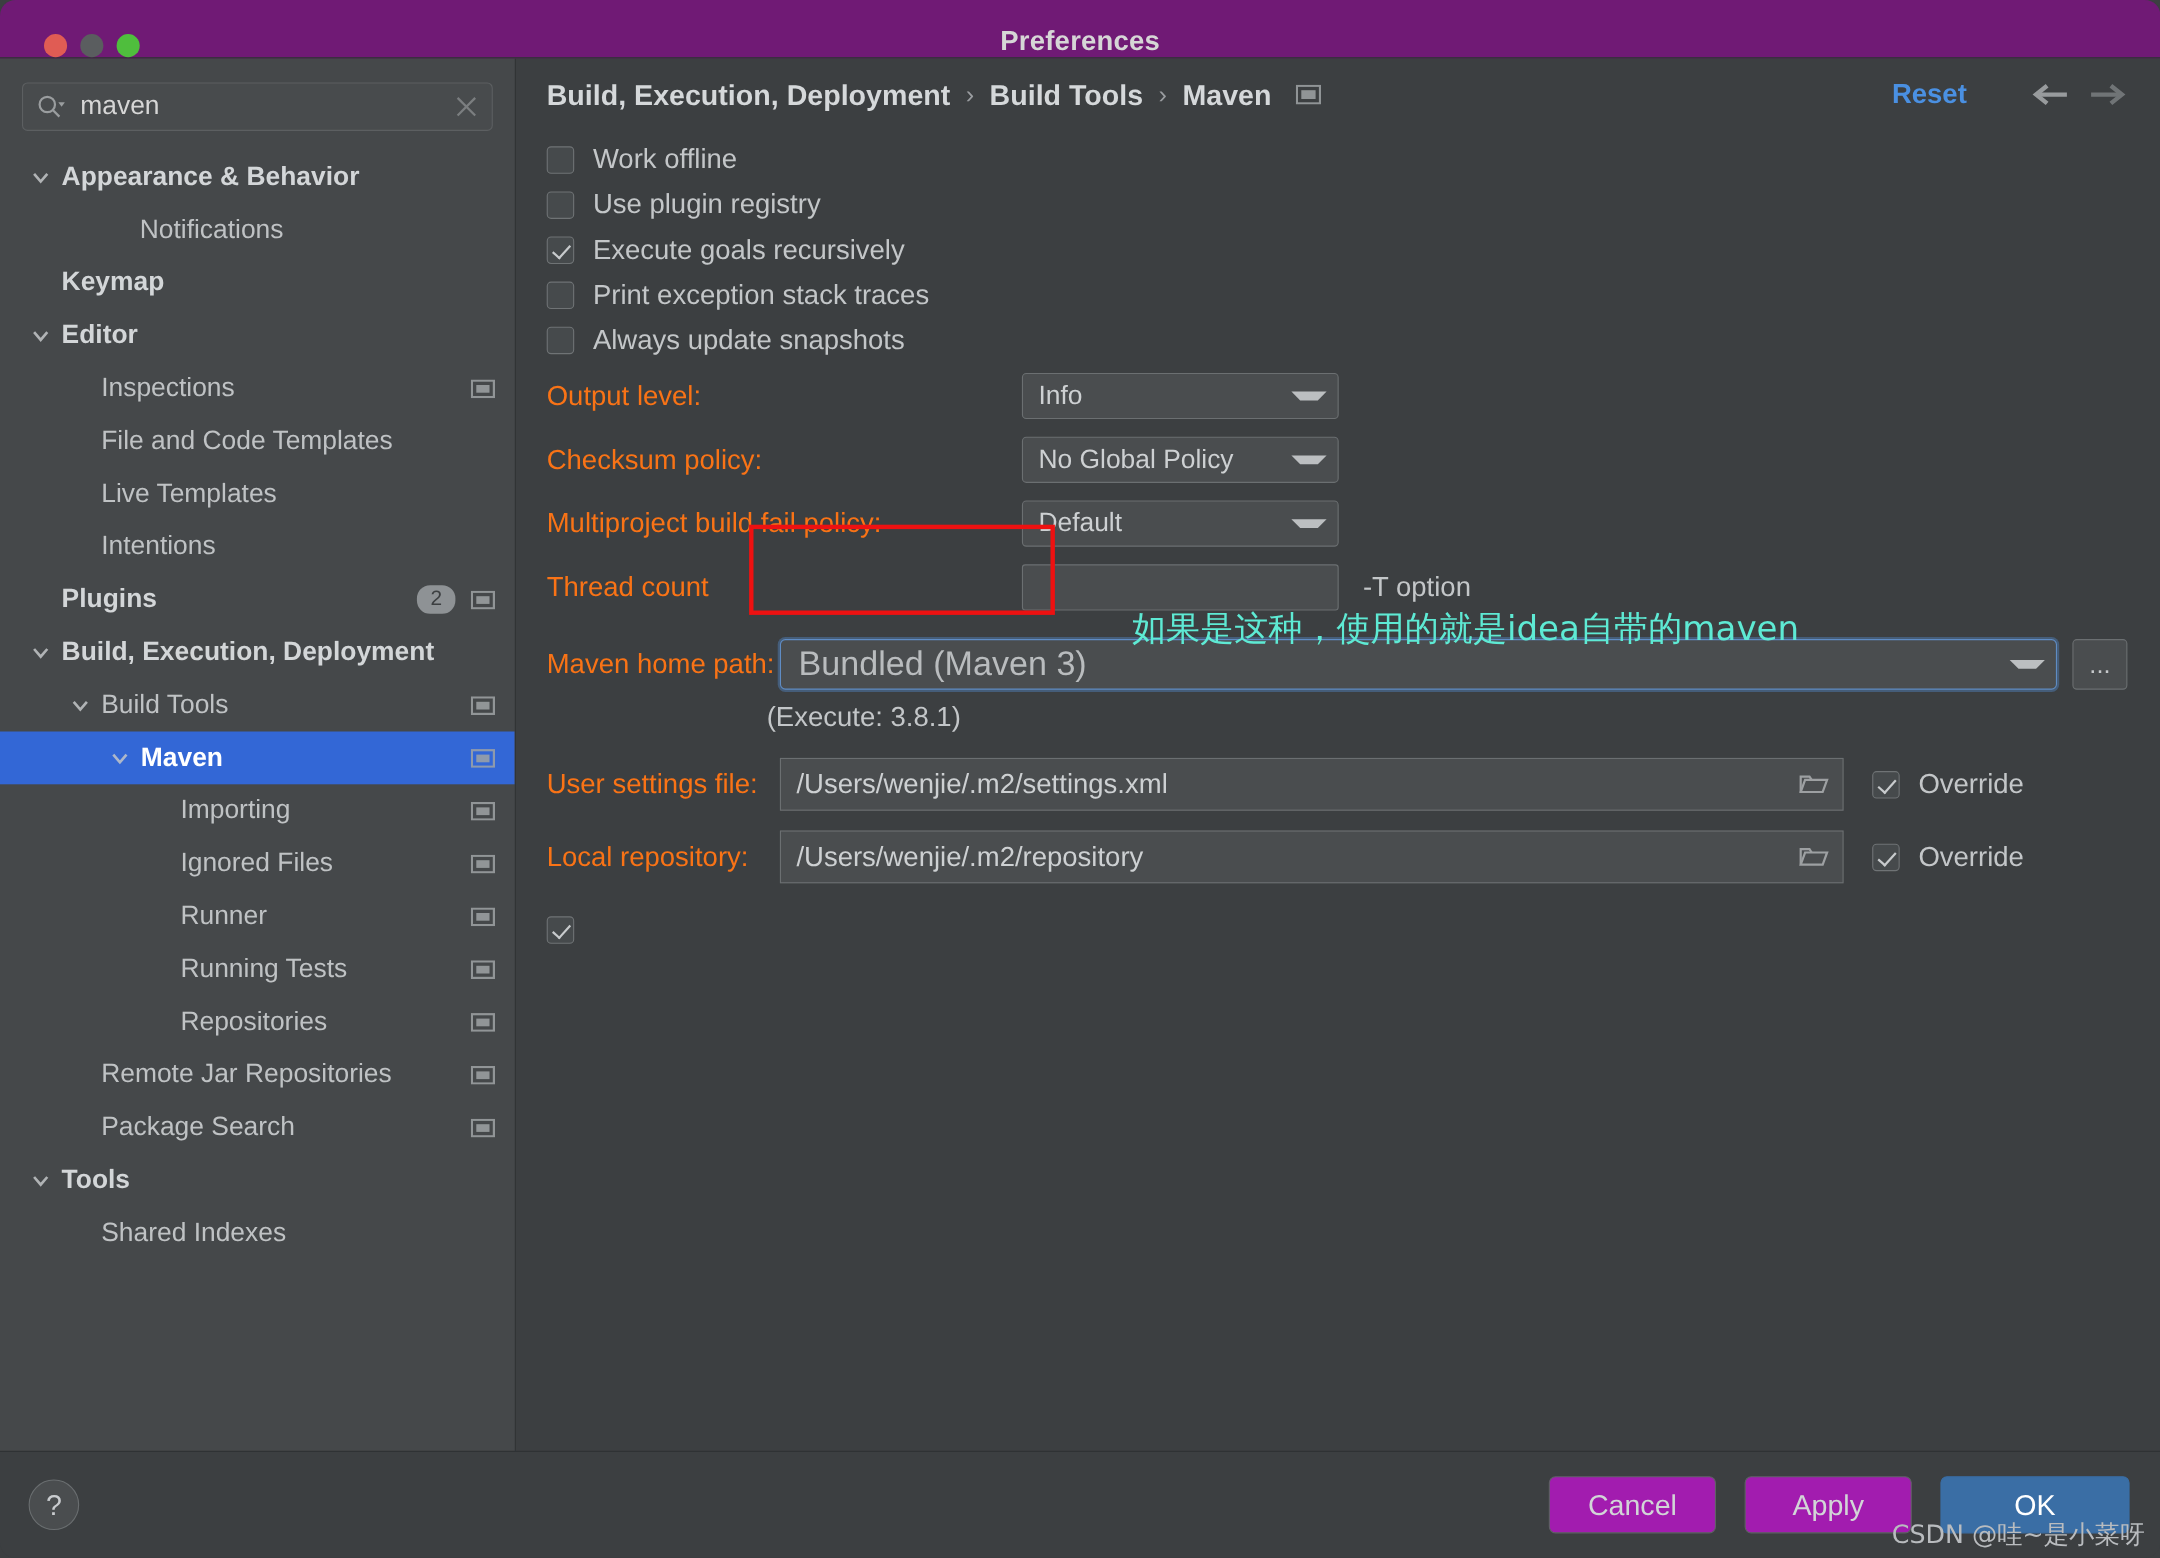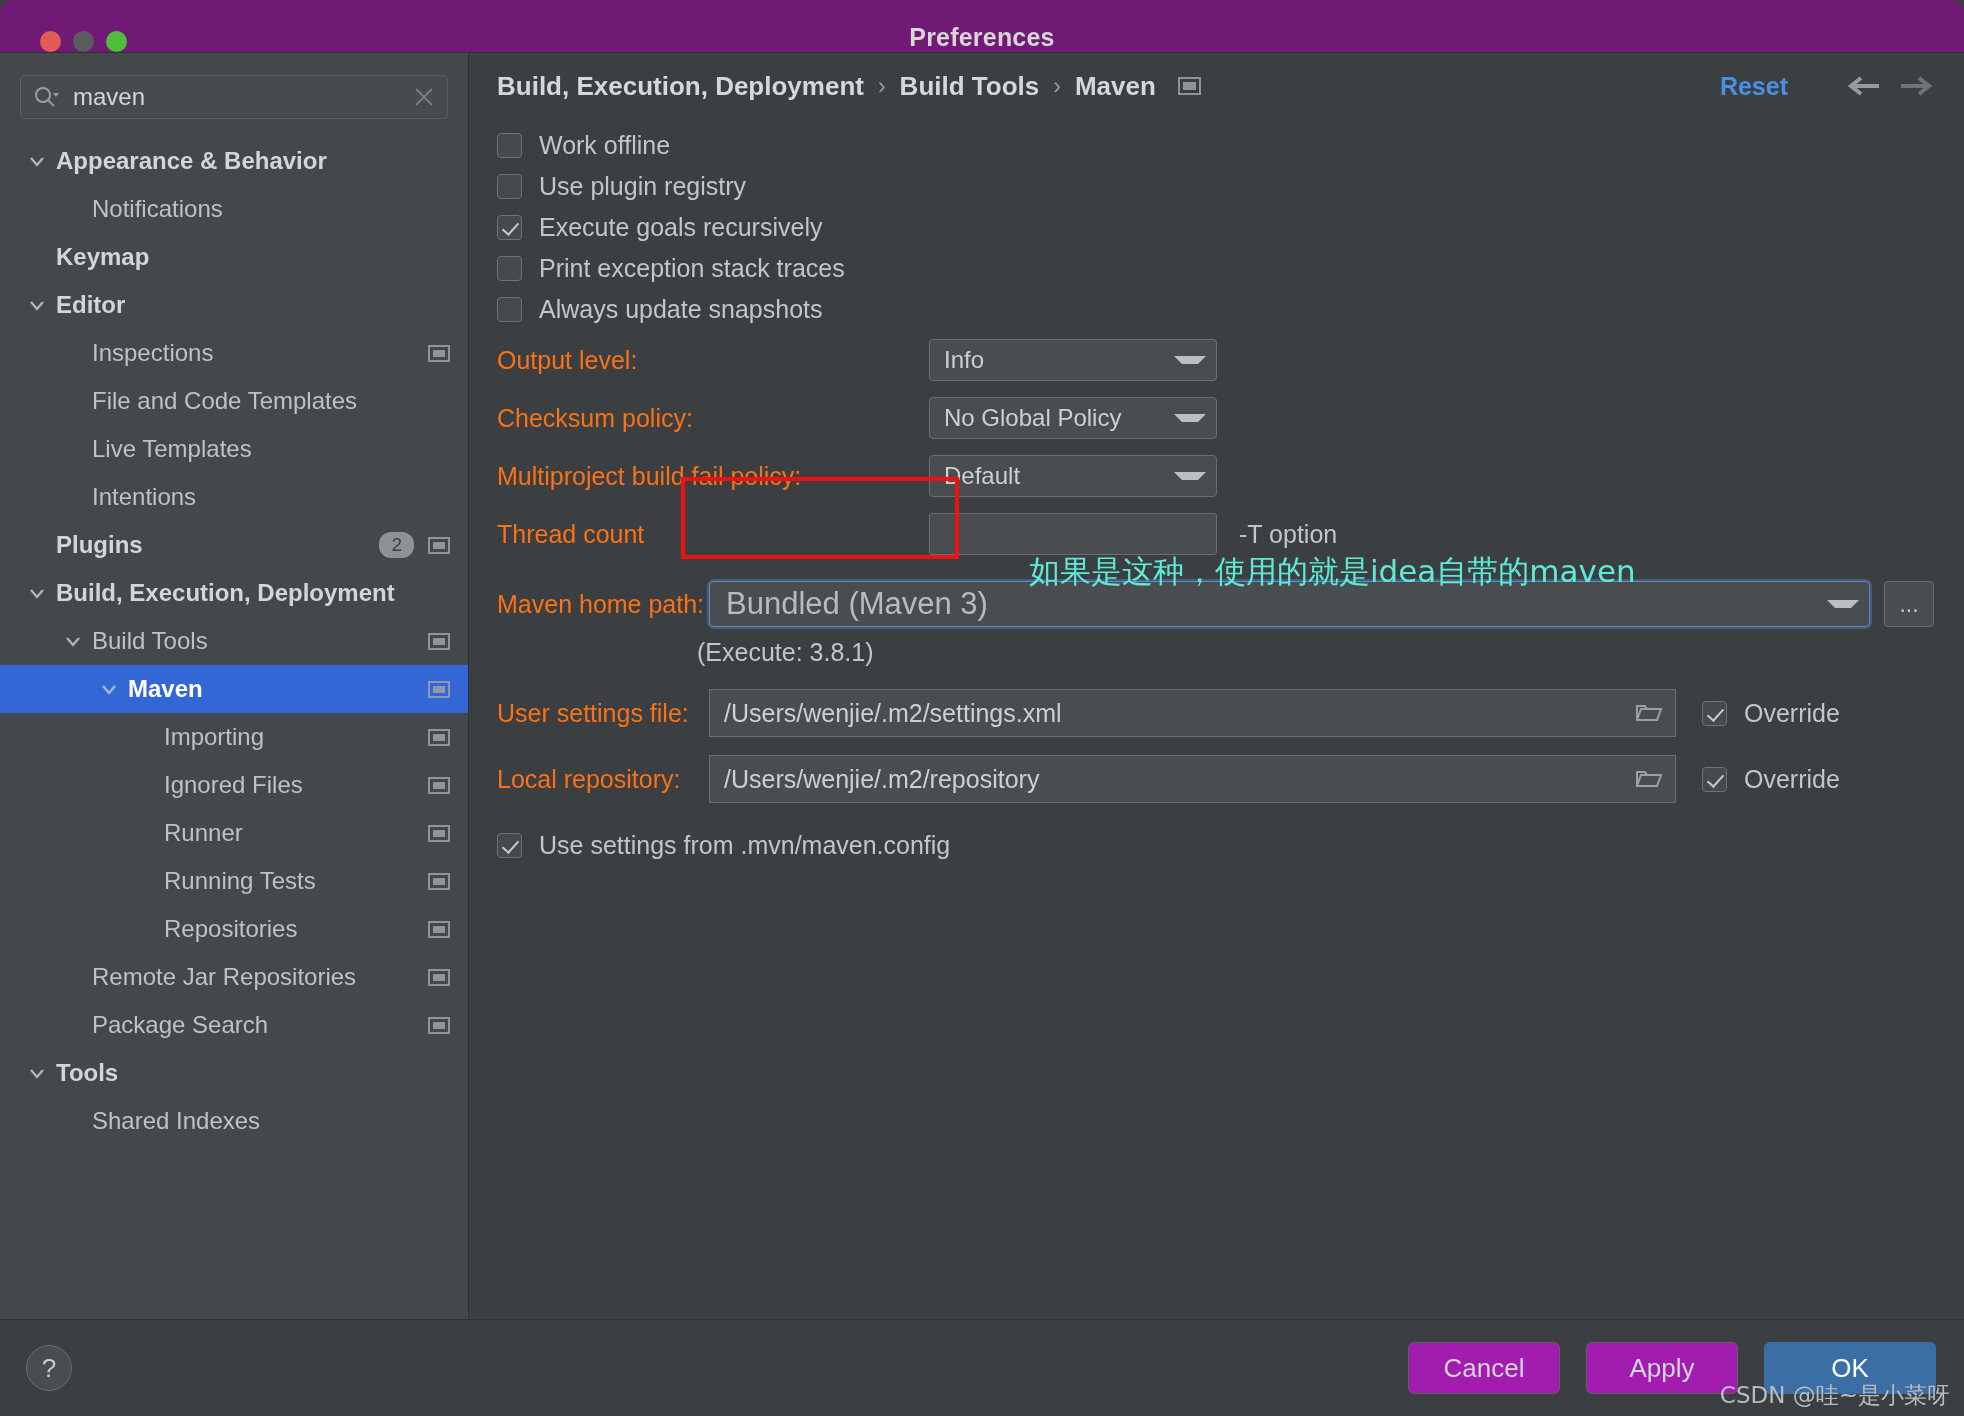--- a/index.html
+++ b/index.html
@@ -436,21 +436,21 @@
         </div>
       </div>
       <div class="tree" id="tree">
           <div class="tree-item bold" style="padding-left: 26px;">
             <span class="chev"><svg viewBox="0 0 22 22" width="22" height="22">
                 <polyline points="5,8 11,15 17,8" fill="none" stroke="#c3c6c8" stroke-width="2.4"></polyline>
               </svg></span>
             <span class="tree-label">Appearance &amp; Behavior</span>
             <span class="tree-spacer"></span>
           </div>
-          <div class="tree-item" style="padding-left: 62px;">
+          <div class="tree-item" style="padding-left: 97px;">
             <span class="chev hidden"><svg viewBox="0 0 22 22" width="22" height="22">
                 <polyline points="5,8 11,15 17,8" fill="none" stroke="#c3c6c8" stroke-width="2.4"></polyline>
               </svg></span>
             <span class="tree-label">Notifications</span>
             <span class="tree-spacer"></span>
           </div>
           <div class="tree-item bold" style="padding-left: 26px;">
             <span class="chev hidden"><svg viewBox="0 0 22 22" width="22" height="22">
                 <polyline points="5,8 11,15 17,8" fill="none" stroke="#c3c6c8" stroke-width="2.4"></polyline>
               </svg></span>
@@ -757,21 +757,20 @@
               </span>
               <span class="override">
                 <span class="cbox checked"></span>
                 <span class="cblabel">Override</span>
               </span>
             </div>
           </div>
 
         <div class="cbrow" style="margin-top:18px;">
           <span class="cbox checked"></span>
-          <span class="cblabel">Use settings from .mvn/maven.config</span>
         </div>
 
       </div>
     </div>
   </div>
 
   <div class="bottombar">
     <div class="help-btn">?</div>
     <div class="bottom-spacer"></div>
     <div class="btn">Cancel</div>

